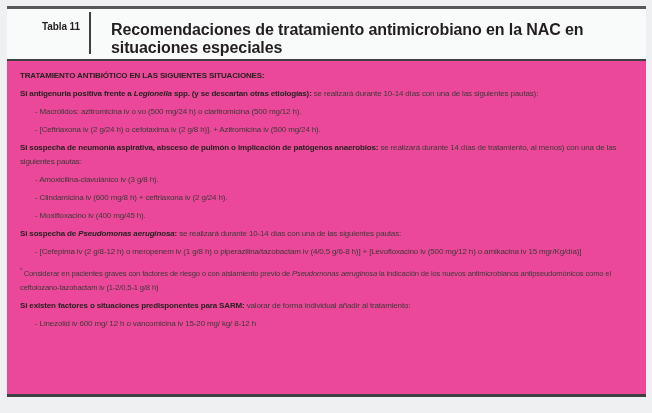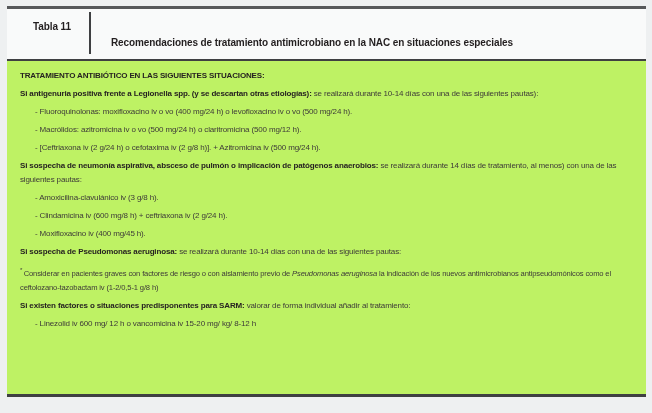--- a/index.html
+++ b/index.html
@@ -31,78 +31,79 @@
     border-bottom: 2px solid #3f4042;
   }
   .header-label {
     width: 82px;
     padding: 12px 0 0 26px;
     font-weight: bold;
     font-size: 10px;
     color: #231f20;
     letter-spacing: -0.1px;
     flex: 0 0 auto;
+    text-align: center;
   }
   .header-divider {
     width: 2px;
     background: #3f4042;
     height: 42px;
     margin-top: 3px;
     flex: 0 0 auto;
   }
   .header-title {
-    padding: 28px 8px 0 20px;
+    padding: 12px 8px 0 20px;
     font-weight: bold;
-    font-size: 10px;
+    font-size: 16px;
     color: #231f20;
     letter-spacing: -0.1px;
   }
   .table-body {
     background: #e5e7e8;
     height: 336px;
     border-bottom: 3px solid #3f4042;
     padding: 8px 10px 0 13px;
   }
   .line {
     font-size: 8px;
     line-height: 14px;
     margin-bottom: 4px;
     color: #3d3a38;
     letter-spacing: -0.15px;
   }
   .line.indent { padding-left: 15px; }
   .line.footnote { font-size: 7.6px; }
   .seg-b  { font-weight: bold; color: #262221; }
-  .seg-bi { font-weight: bold; color: #262221; }
+  .seg-bi { font-weight: bold; font-style: italic; color: #262221; }
   .seg-i  { font-style: italic; }
   .seg-r  { }
   .seg-sup { vertical-align: super; font-size: 6px; }
 </style>
 </head>
 <body>
 
 <div class="page">
   <div class="table-card">
     <div class="top-rule" style="background: rgb(86, 88, 90);"></div>
     <div class="table-header" style="background: rgb(249, 250, 250); border-bottom-color: rgb(63, 64, 66);">
       <div class="header-label">Tabla 11</div>
       <div class="header-divider" style="background: rgb(63, 64, 66);"></div>
       <div class="header-title">Recomendaciones de tratamiento antimicrobiano en la NAC en situaciones especiales</div>
     </div>
-    <div class="table-body" style="background: #bef264; border-bottom-color: rgb(63, 64, 66);">
+    <div class="table-body" style="background: #ec4899; border-bottom-color: rgb(63, 64, 66);">
       <div>
           <div class="line"><span class="seg-b">TRATAMIENTO ANTIBIÓTICO EN LAS SIGUIENTES SITUACIONES:</span></div>
           <div class="line"><span class="seg-b">Si antigenuria positiva frente a </span><span class="seg-bi">Legionella</span><span class="seg-b"> spp. (y se descartan otras etiologías): </span><span class="seg-r">se realizará durante 10-14 días con una de las siguientes pautas):</span></div>
-          <div class="line indent"><span class="seg-r">- Fluoroquinolonas: moxifloxacino iv o vo (400 mg/24 h) o levofloxacino iv o vo (500 mg/24 h).</span></div>
           <div class="line indent"><span class="seg-r">- Macrólidos: azitromicina iv o vo (500 mg/24 h) o claritromicina (500 mg/12 h).</span></div>
           <div class="line indent"><span class="seg-r">- [Ceftriaxona iv (2 g/24 h) o cefotaxima iv (2 g/8 h)]. + Azitromicina iv (500 mg/24 h).</span></div>
           <div class="line"><span class="seg-b">Si sospecha de neumonía aspirativa, absceso de pulmón o implicación de patógenos anaerobios: </span><span class="seg-r">se realizará durante 14 días de tratamiento, al menos) con una de las siguientes pautas:</span></div>
           <div class="line indent"><span class="seg-r">- Amoxicilina-clavulánico iv (3 g/8 h).</span></div>
           <div class="line indent"><span class="seg-r">- Clindamicina iv (600 mg/8 h) + ceftriaxona iv (2 g/24 h).</span></div>
           <div class="line indent"><span class="seg-r">- Moxifloxacino iv (400 mg/45 h).</span></div>
           <div class="line"><span class="seg-b">Si sospecha de </span><span class="seg-bi">Pseudomonas aeruginosa</span><span class="seg-b">: </span><span class="seg-r">se realizará durante 10-14 días con una de las siguientes pautas:</span></div>
+          <div class="line indent"><span class="seg-r">- [Cefepima iv (2 g/8-12 h) o meropenem iv (1 g/8 h) o piperazilina/tazobactam iv (4/0,5 g/6-8 h)] + [Levofloxacino iv (500 mg/12 h) o amikacina iv 15 mgr/Kg/día)]</span></div>
           <div class="line footnote"><span class="seg-sup">* </span><span class="seg-r">Considerar en pacientes graves con factores de riesgo o con aislamiento previo de </span><span class="seg-i">Pseudomonas aeruginosa</span><span class="seg-r"> la indicación de los nuevos antimicrobianos antipseudomónicos como el ceftolozano-tazobactam iv (1-2/0,5-1 g/8 h)</span></div>
           <div class="line"><span class="seg-b">Si existen factores o situaciones predisponentes para SARM: </span><span class="seg-r">valorar de forma individual añadir al tratamiento:</span></div>
           <div class="line indent"><span class="seg-r">- Linezolid iv 600 mg/ 12 h o vancomicina iv 15-20 mg/ kg/ 8-12 h</span></div>
         </div>
     </div>
   </div>
 </div>
 
 </body></html>

